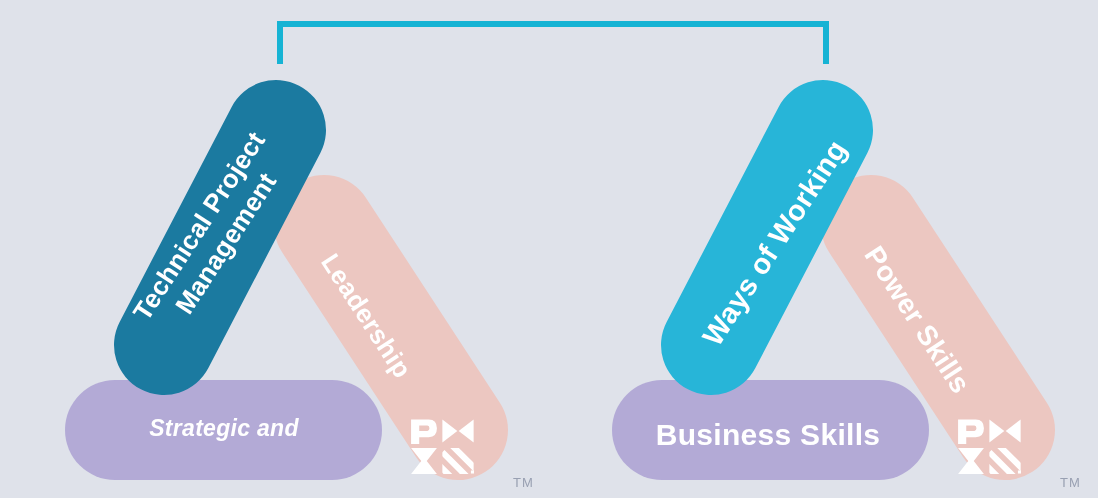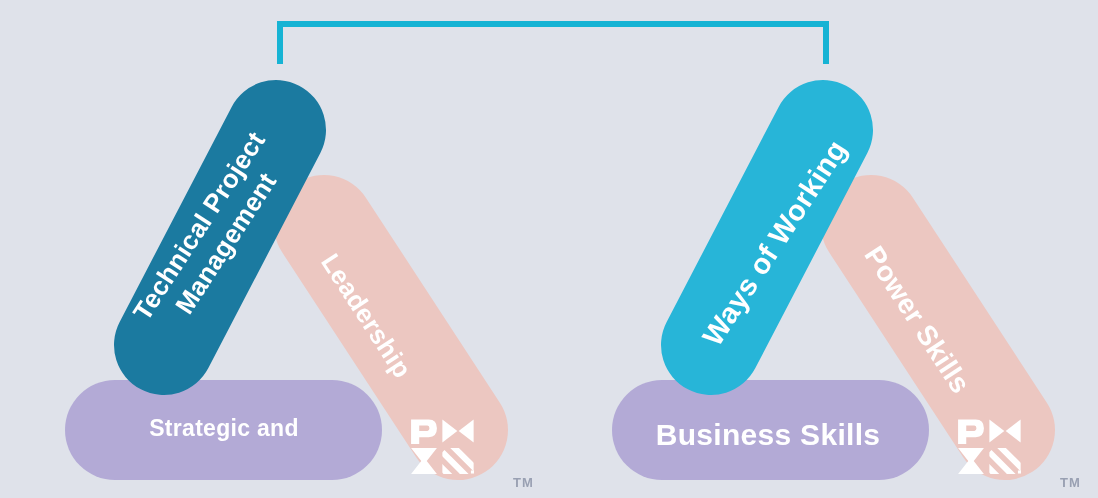--- a/index.html
+++ b/index.html
@@ -20,31 +20,31 @@
   .bar{fill:none;stroke-width:100;stroke-linecap:round;}
   
   .bar-label{
     position:absolute;color:#ffffff;font-weight:600;white-space:nowrap;
     text-align:center;letter-spacing:0.3px;
     transform:translate(-50%,-50%) rotate(var(--rot,0deg));
   }
   .bar-label span{display:block;}
   .lbl-tech{left:155px;top:162px;--rot:-57deg;font-size:26px;line-height:1.22;}
   .lbl-lead{left:308px;top:243px;--rot:57deg;font-size:26px;}
-  .lbl-strat{left:166px;top:356px;font-size:23px;line-height:1.38;}
+  .lbl-strat{left:166px;top:356px;font-size:23px;line-height:1.38;font-style:italic;}
   .lbl-ways{left:170px;top:170px;--rot:-57deg;font-size:29px;}
   .lbl-power{left:312px;top:247px;--rot:57deg;font-size:28px;}
   .lbl-acumen{left:163px;top:362px;font-size:30px;}
   
   .pmi-logo{position:absolute;left:349px;top:345px;width:68px;height:56px;}
   .pmi-logo svg{display:block;width:100%;height:100%;}
   
   .tm{
     position:absolute;left:455px;top:402px;
-    font-size:13px;font-weight:700;letter-spacing:1px;color:#99a0b2;
+    font-size:13px;font-weight:400;letter-spacing:1px;color:#99a0b2;
   }
 </style>
 </head>
 <body>
 
 <div class="stage">
 
   <svg class="bracket-svg" viewBox="0 0 1098 75">
     <path class="bracket-path" d="M280 64 L280 24 L826 24 L826 64" stroke="#16b3d4"></path>
   </svg>

